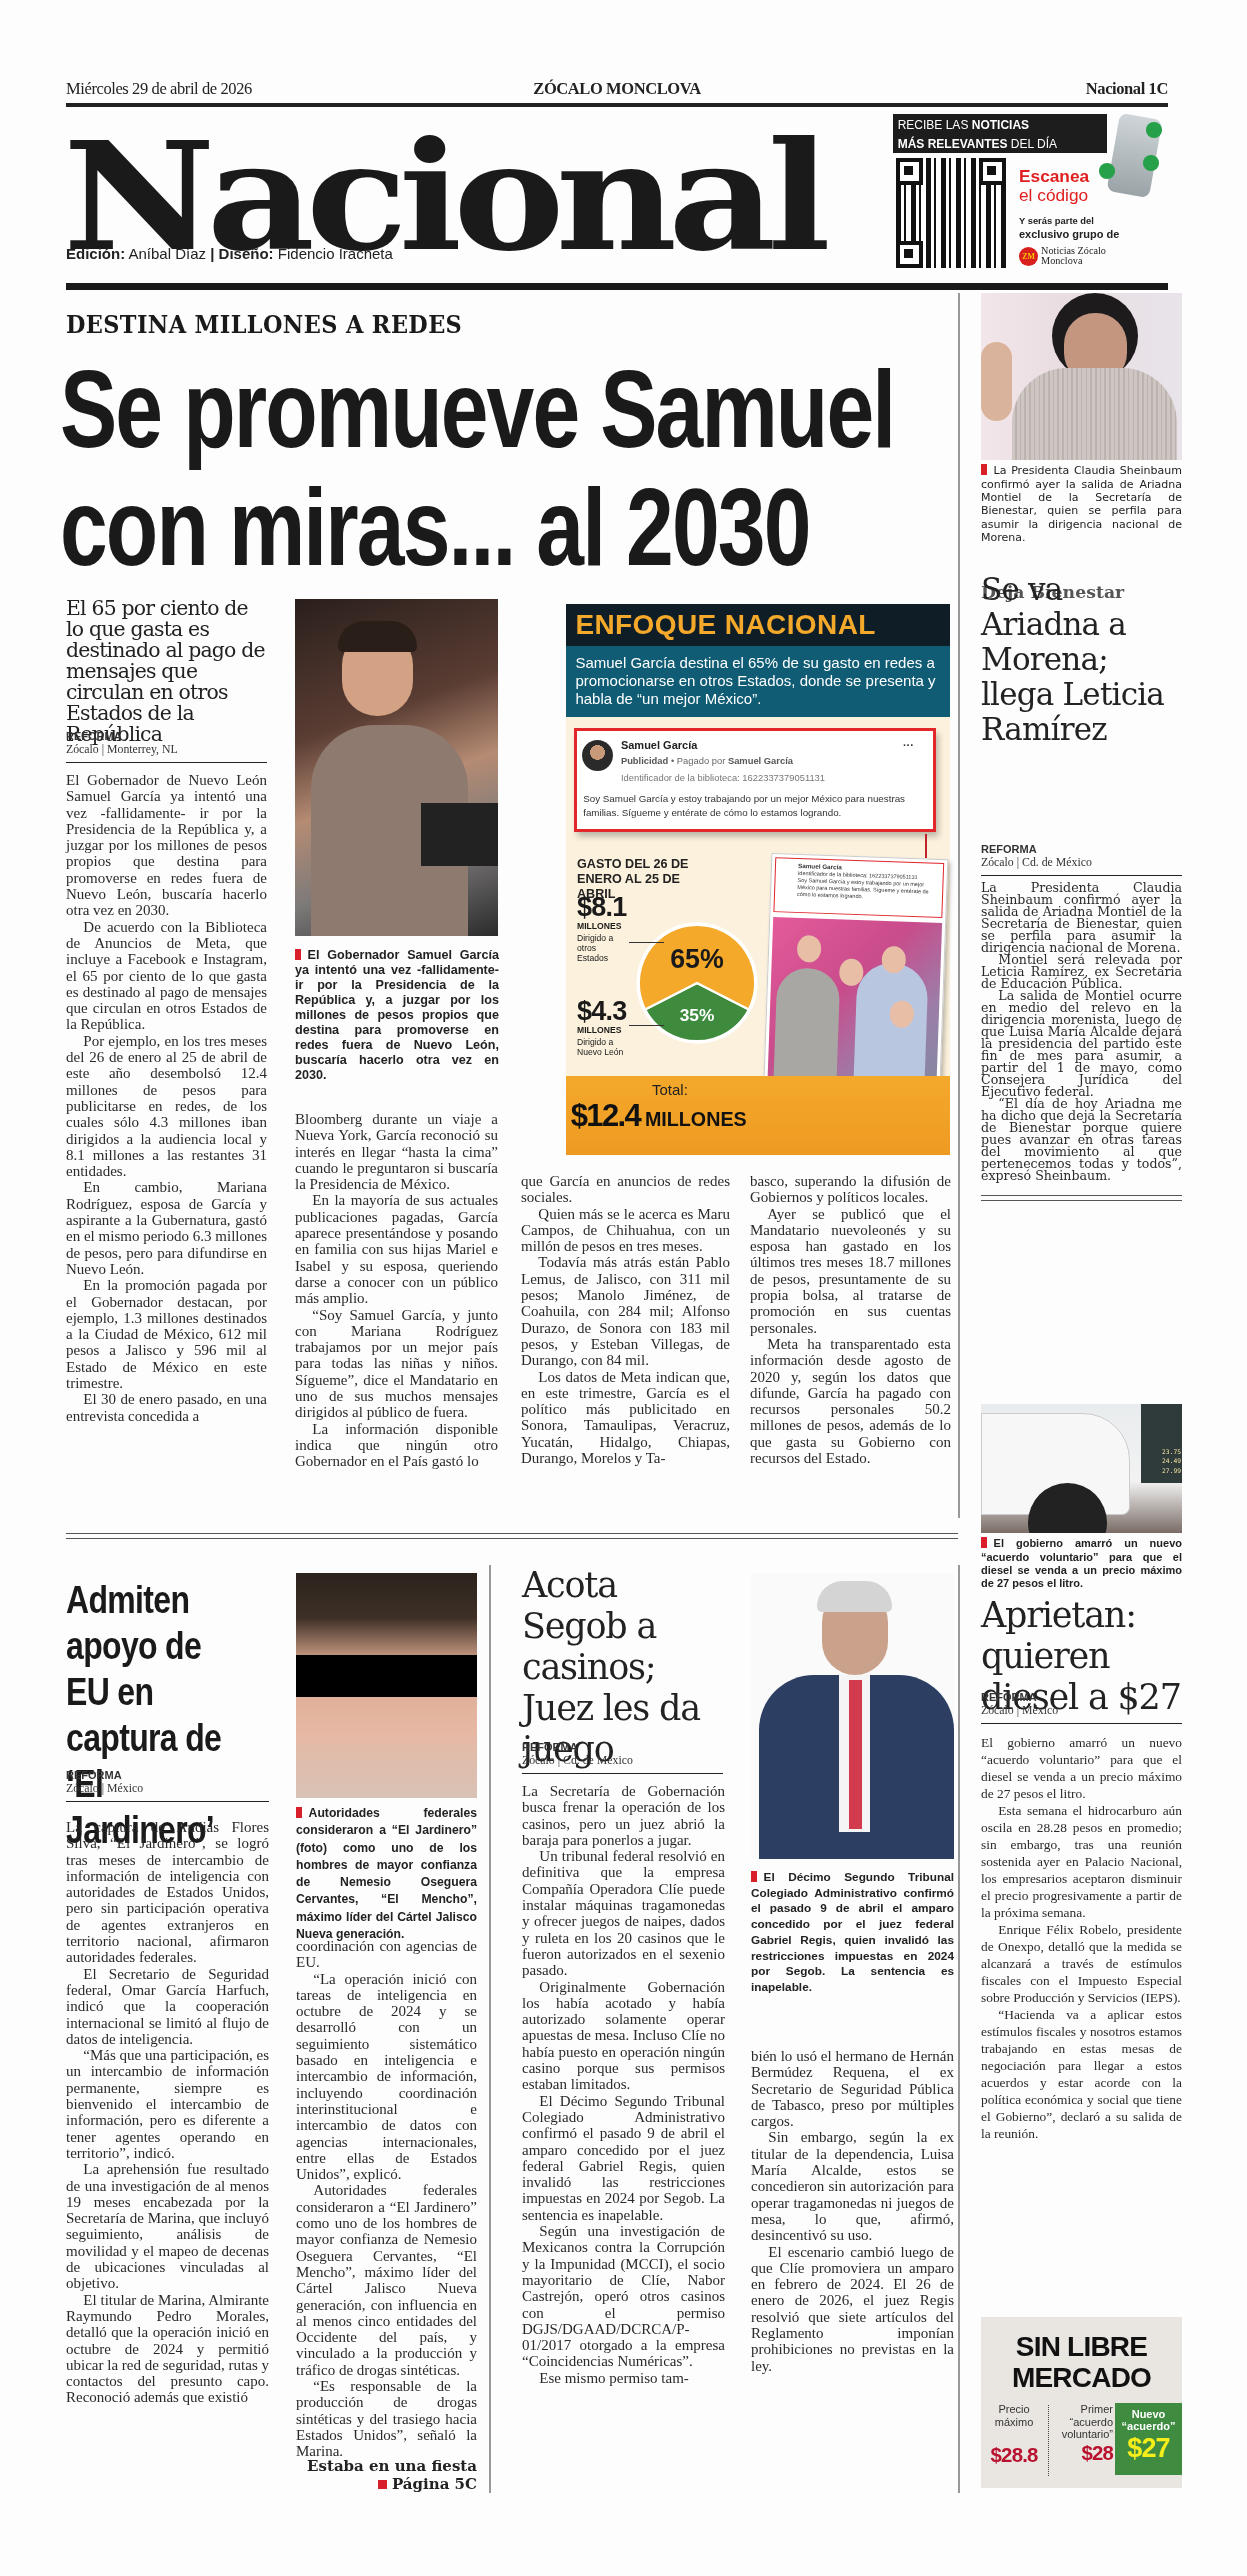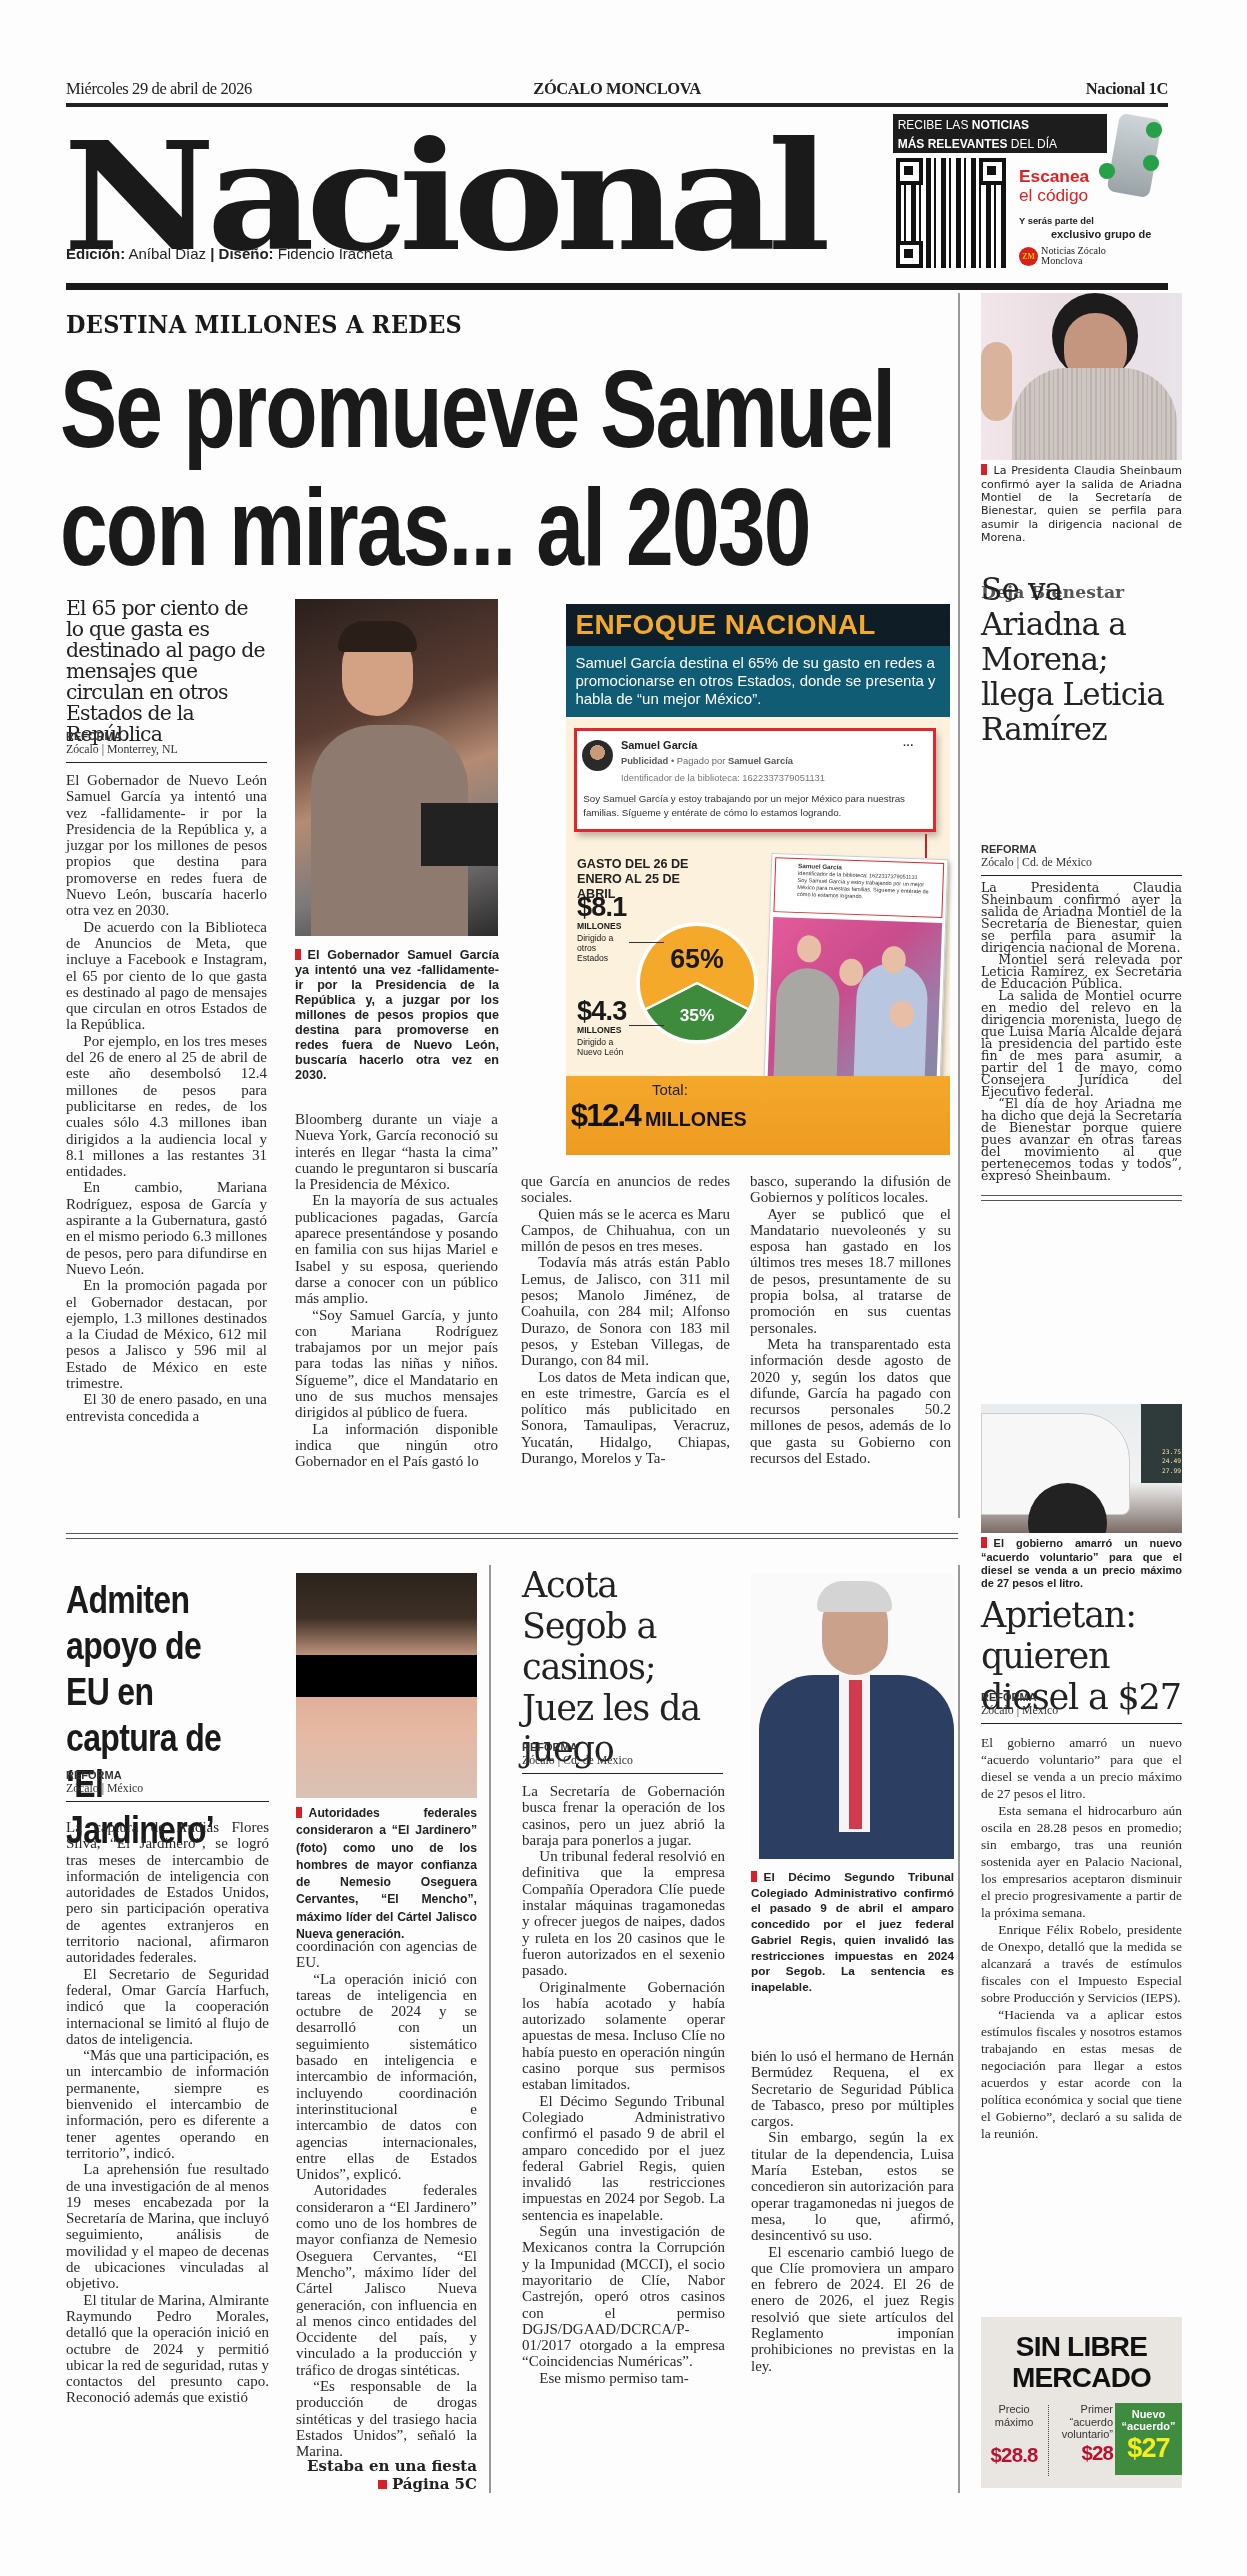--- a/index.html
+++ b/index.html
@@ -23,21 +23,21 @@
   .promo-head b { font-weight: bold; }
   .qr { position: absolute; left: 3.1px; top: 44px; width: 110px; height: 110px; background:
         repeating-linear-gradient(90deg, #111 0 4.7px, #fff 4.7px 7.9px, #111 7.9px 10.2px, #fff 10.2px 15px),
         repeating-linear-gradient(0deg, transparent 0 3.9px, rgba(255,255,255,.85) 3.9px 7px);
         background-blend-mode: multiply; }
   .qr .corner { position: absolute; width: 27px; height: 27px; border: 4.7px solid #111; background: #fff; }
   .qr .corner::after { content: ""; position: absolute; left: 3.9px; top: 3.9px; width: 9.4px; height: 9.4px; background: #111; }
   .promo-scan { position: absolute; left: 126px; top: 53px; color: #e02020; font-family: "Liberation Sans", sans-serif; font-weight: bold; font-size: 17.3px; line-height: 19px; }
   .promo-scan span { font-weight: normal; display: block; }
   .promo-sub { position: absolute; left: 126px; top: 101px; font-family: "Liberation Sans", sans-serif; font-size: 9.4px; font-weight: bold; line-height: 12.6px; color: #222; }
-  .promo-sub .big { font-size: 11px; margin-left: 32px; }
+  .promo-sub .big { font-size: 11px; }
   .promo-logo { position: absolute; left: 126px; top: 132px; display: flex; align-items: center; gap: 3.1px; }
   .promo-logo .zm { width: 19px; height: 19px; border-radius: 50%; background: #d8201f; color: #f5c400; font-size: 7.9px; font-weight: bold; font-family: "Liberation Serif", serif; display: flex; align-items: center; justify-content: center; }
   .promo-logo .txt { font-family: "Liberation Serif", serif; font-size: 10.2px; line-height: 10.2px; }
   .phone { position: absolute; left: 220px; top: 1.6px; width: 43px; height: 79px; border-radius: 7.9px; background: linear-gradient(#cfd5d8, #9aa3a7); transform: rotate(10deg); }
   .bubble { position: absolute; width: 15.7px; height: 15.7px; border-radius: 50%; background: #27a04a; }
 
   .rule-thick { left: 66px; top: 283px; width: 1102px; height: 7px; background: #1a1a1a; }
 
   
   .kicker { left: 66px; top: 311px; font-family: "DejaVu Serif", serif; font-weight: bold; font-size: 23.6px; letter-spacing: 0.4px; color: #1a1a1a; transform: scaleX(0.95); transform-origin: left; }
@@ -354,21 +354,21 @@
   <div style="position:absolute;left:66px;top:7.9px;width:75px;height:31px;border-radius:38px 38px 7.9px 7.9px;background:#d4d4d4;"></div>
   <div style="position:absolute;left:7.9px;top:102px;width:195px;height:184px;border-radius:55px 55px 0 0;background:#2c3f63;"></div>
   <div style="position:absolute;left:88px;top:102px;width:31px;height:157px;background:#f5f5f5;"></div>
   <div style="position:absolute;left:98px;top:107px;width:12.6px;height:149px;background:#d23a4e;"></div>
 </div>
 <div class="abs caption" style="left:751px;top:1870px;width:203px;font-size:11.8px;line-height:15.7px;">
   <span class="sq"></span><span>El Décimo Segundo Tribunal Colegiado Administrativo confirmó el pasado 9 de abril el amparo concedido por el juez federal Gabriel Regis, quien invalidó las restricciones impuestas en 2024 por Segob. La sentencia es inapelable.</span>
 </div>
 <div class="abs col" style="left:751px;top:2048px;width:203px;">
   <p class="first">bién lo usó el hermano de Hernán Bermúdez Requena, el ex Secretario de Seguridad Pública de Tabasco, preso por múltiples cargos.</p>
-  <p>Sin embargo, según la ex titular de la dependencia, Luisa María Esteban, estos se concedieron sin autorización para operar tragamonedas ni juegos de mesa, lo que, afirmó, desincentivó su uso.</p>
+  <p>Sin embargo, según la ex titular de la dependencia, Luisa María Alcalde, estos se concedieron sin autorización para operar tragamonedas ni juegos de mesa, lo que, afirmó, desincentivó su uso.</p>
   <p>El escenario cambió luego de que Clíe promoviera un amparo en febrero de 2024. El 26 de enero de 2026, el juez Regis resolvió que siete artículos del Reglamento imponían prohibiciones no previstas en la ley.</p>
 </div>
 
 <div class="abs photo" style="left:981px;top:1404px;width:201px;height:129px;background:linear-gradient(180deg,#e9ecee 0%,#f2f2f2 60%,#7a6c66 100%);">
   <div style="position:absolute;left:0;top:9.4px;width:149px;height:102px;border-radius:0 47px 7.9px 0;background:#f7f7f7;border:0.8px solid #ccc;"></div>
   <div style="position:absolute;left:47px;top:79px;width:79px;height:79px;border-radius:50%;background:#222;"></div>
   <div style="position:absolute;left:160px;top:0;width:41px;height:79px;background:#2f3a3a;"></div>
   <div id="pump-prices" style="position:absolute;left:164px;top:43px;width:36px;font-family:'DejaVu Sans Mono',monospace;font-size:6.3px;line-height:9.4px;color:#f6e3a0;text-align:right;">
     <div>23.75</div>
     <div>24.49</div>

